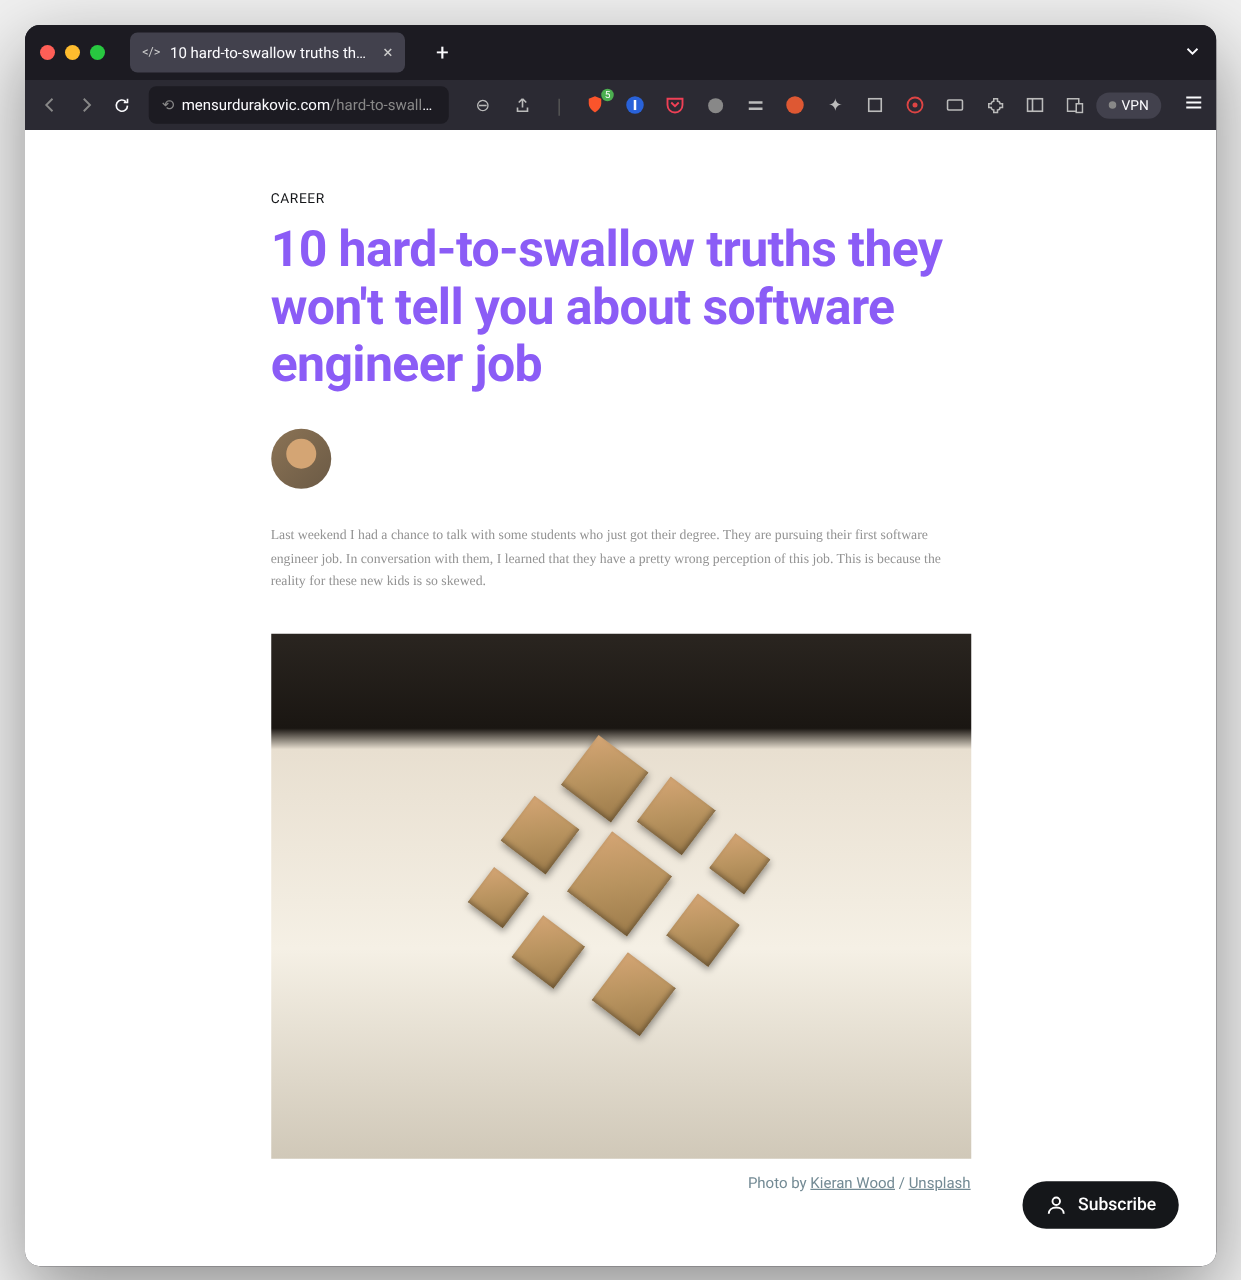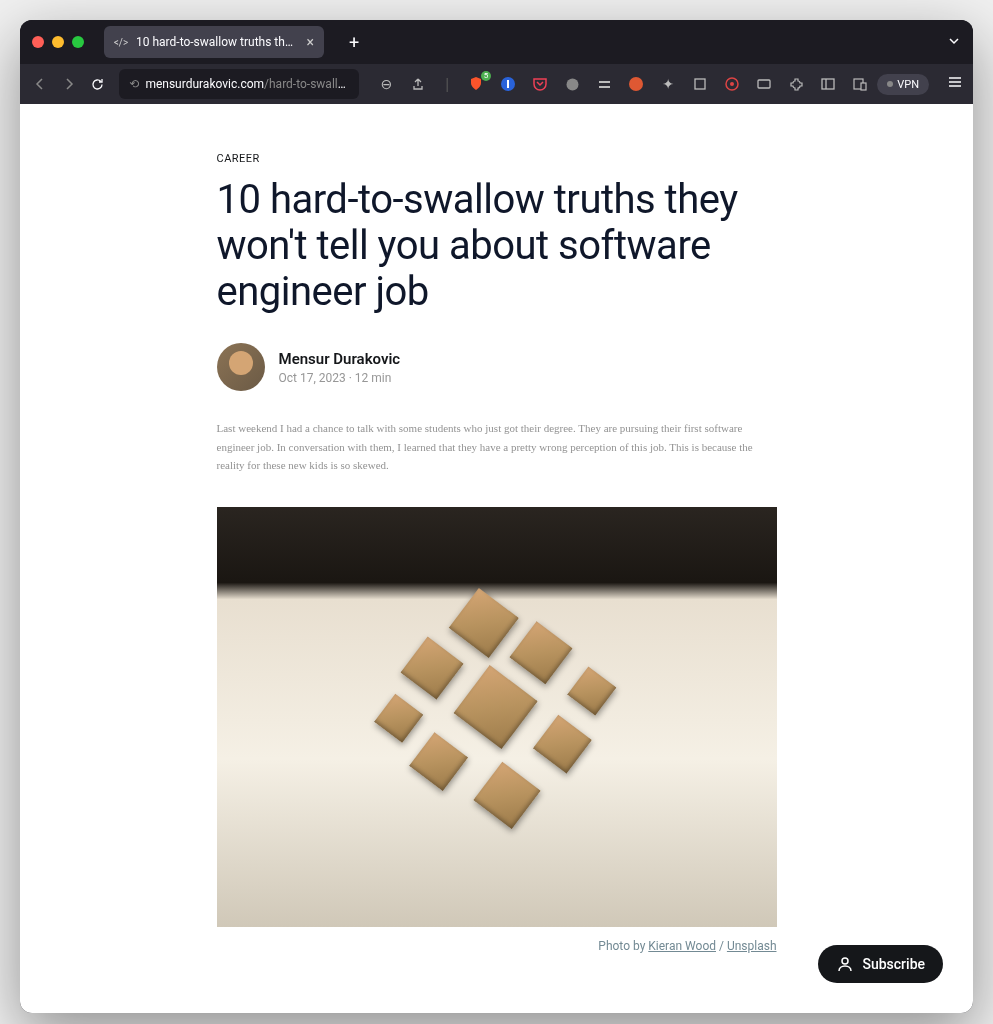--- a/index.html
+++ b/index.html
@@ -27,21 +27,21 @@
 .ext-icons{display:flex;gap:14px;align-items:center;margin-left:6px;}
 .ext-icon{width:18px;height:18px;display:flex;align-items:center;justify-content:center;color:#bbb;cursor:pointer;font-size:14px;}
 .shield-badge{position:relative;}
 .shield-badge .badge{position:absolute;top:-4px;right:-6px;background:#4caf50;color:#fff;font-size:8px;border-radius:6px;padding:0 3px;line-height:10px;}
 .vpn-btn{background:#42414d;color:#fbfbfe;font-size:11px;padding:4px 10px;border-radius:12px;display:flex;align-items:center;gap:4px;margin-left:auto;justify-content:flex-end;}
 .vpn-dot{width:6px;height:6px;border-radius:50%;background:#888;}
 .hamburger{color:#fbfbfe;margin-left:10px;cursor:pointer;}
 .content{background:#fff;min-height:880px;padding:48px 0 60px;position:relative;}
 .article{max-width:560px;margin:0 auto;}
 .category{font-size:11px;font-weight:400;letter-spacing:0.5px;color:#15171a;text-transform:uppercase;margin-bottom:12px;}
-.headline{font-size:40px;font-weight:400;line-height:1.15;color:#0f172a;margin-bottom:28px;letter-spacing:-0.5px;}
+.headline{font-size:40px;font-weight:700;line-height:1.15;color:#8b5cf6;margin-bottom:28px;letter-spacing:-0.5px;}
 .byline{display:flex;align-items:center;gap:14px;margin-bottom:28px;}
 .avatar{width:48px;height:48px;border-radius:50%;background:linear-gradient(135deg,#8b7355 0%,#6b5a45 100%);position:relative;overflow:hidden;}
 .avatar::after{content:"";position:absolute;top:8px;left:12px;width:24px;height:24px;background:#d4a574;border-radius:50%;}
 .author-name{font-size:15px;font-weight:600;color:#15171a;margin-bottom:3px;}
 .meta{font-size:12px;color:#979797;}
 .intro{font-family:Georgia,serif;font-size:11px;line-height:1.7;color:#939393;margin-bottom:32px;}
 .hero-image{width:100%;height:420px;background:linear-gradient(180deg,#2a2520 0%,#1a1612 18%,#e8dfd0 22%,#f5f0e5 60%,#d0c8b8 100%);position:relative;overflow:hidden;display:flex;align-items:center;justify-content:center;}
 .puzzle{position:relative;width:280px;height:280px;transform:rotate(-8deg);}
 .cube{position:absolute;background:linear-gradient(135deg,#d4a574 0%,#b8935f 50%,#9c7b4a 100%);box-shadow:inset -2px -2px 4px rgba(0,0,0,0.3),2px 2px 6px rgba(0,0,0,0.4);}
 .c1{width:50px;height:50px;top:20px;left:115px;transform:rotate(45deg);}
@@ -187,26 +187,20 @@
         </svg>
     </div>
   </div>
 
   <div class="content">
     <article class="article">
       <div class="category">CAREER</div>
       <h1 class="headline">10 hard-to-swallow truths they won't tell you about software engineer job</h1>
       <div class="byline">
         <div class="avatar"></div>
-        <div>
-          <div class="author-name">Mensur Durakovic</div>
-          <div class="meta">
-            <span>Oct 17, 2023</span> · <span>12 min</span>
-          </div>
-        </div>
       </div>
       <p class="intro">Last weekend I had a chance to talk with some students who just got their degree. They are pursuing their first software engineer job. In conversation with them, I learned that they have a pretty wrong perception of this job. This is because the reality for these new kids is so skewed.</p>
       <div class="hero-image">
         <div class="puzzle">
           <div class="cube c1"></div>
             <div class="cube c2"></div>
             <div class="cube c3"></div>
           <div class="cube c4"></div>
             <div class="cube c5"></div>
             <div class="cube c6"></div>

